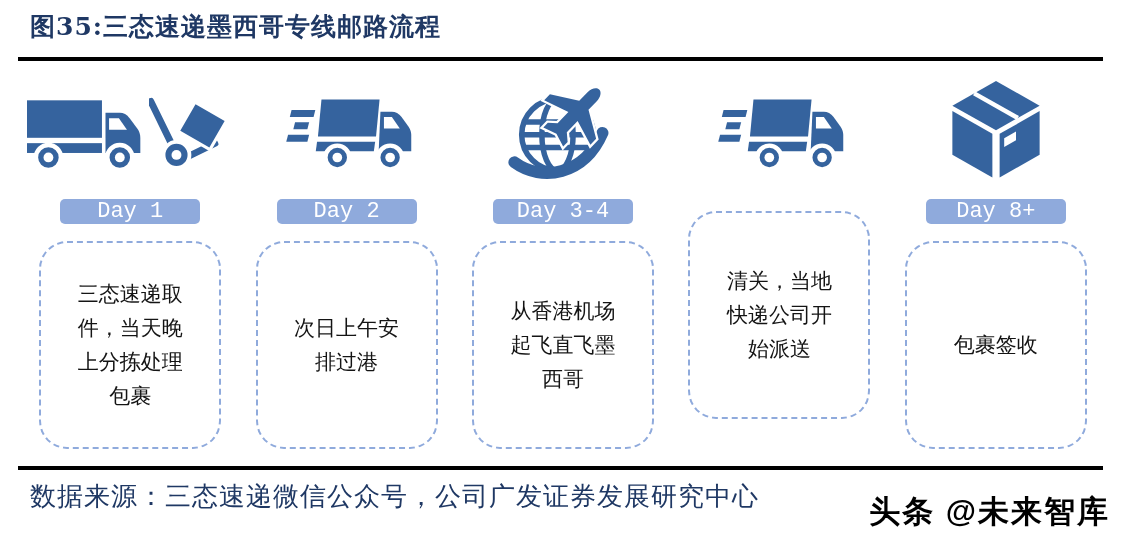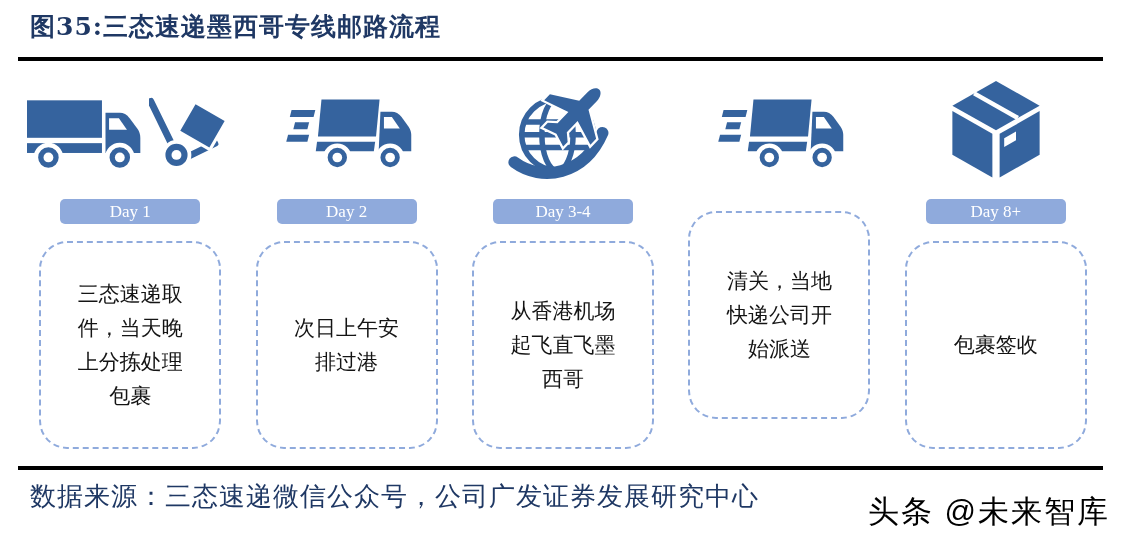--- a/index.html
+++ b/index.html
@@ -12,36 +12,36 @@
   .figure-title .label{}
   .rule{position:absolute;left:18px;width:1085px;height:4px;background:#000;}
   .rule.top{top:57px;}
   .rule.bottom{top:466px;}
 
   
   .columns{position:absolute;left:22px;top:70px;width:1082px;display:flex;}
   .column{flex:1 1 0;display:flex;flex-direction:column;align-items:center;}
   .icon-row{height:124px;display:flex;align-items:center;justify-content:center;gap:6px;}
   .day-badge{width:140px;height:25px;background:#8FAADC;color:#fff;border-radius:5px;
-             font-family:Liberation Serif, serif;font-size:17px;
+             font-family:Liberation Mono, monospace;font-size:22px;
              display:flex;align-items:center;justify-content:center;margin-top:5px;}
   .dashed-box{margin-top:17px;width:182px;height:208px;box-sizing:border-box;
               border:2px dashed #8FAADC;border-radius:28px;
               display:flex;align-items:center;justify-content:center;}
   .box-text{width:120px;font-size:21px;line-height:1.62;color:#141414;text-align:center;}
 
   
   .ic{fill:#35639E;}
   .ic-stroke{stroke:#35639E;fill:none;}
   .wheel{fill:#35639E;stroke:#fff;stroke-width:5;}
   .wheel-hub{fill:#fff;}
 
   
   .source-line{position:absolute;left:30px;top:479px;font-size:26px;color:#1F3864;letter-spacing:1px;}
-  .watermark{position:absolute;right:16px;top:491px;font-size:31px;font-weight:normal;color:#000;
+  .watermark{position:absolute;right:16px;top:491px;font-size:31px;font-weight:bold;color:#000;
              font-family:"Liberation Sans", sans-serif;letter-spacing:2px;
              text-shadow:2px 2px 0 #fff;}
 </style>
 </head>
 <body>
 
 <div class="page">
 
   <div class="figure-title">
     <span class="label">图35:</span>

